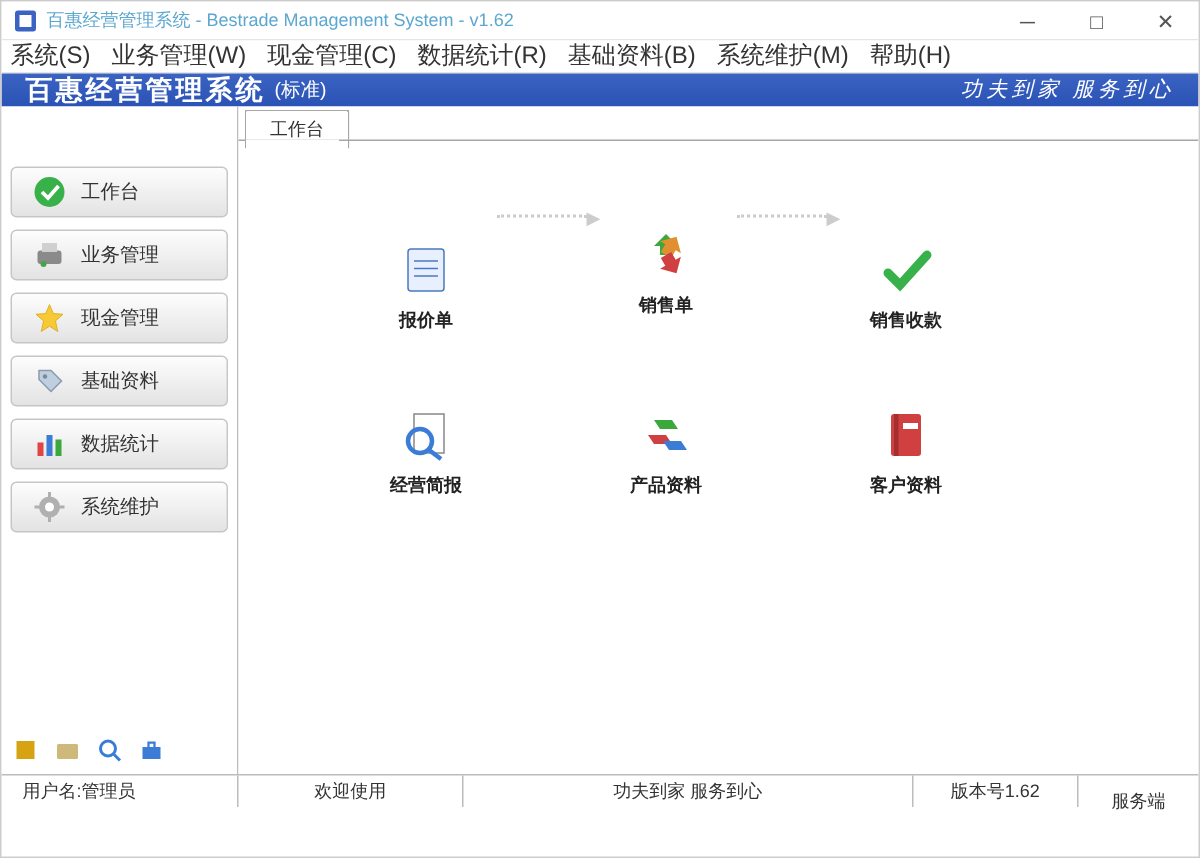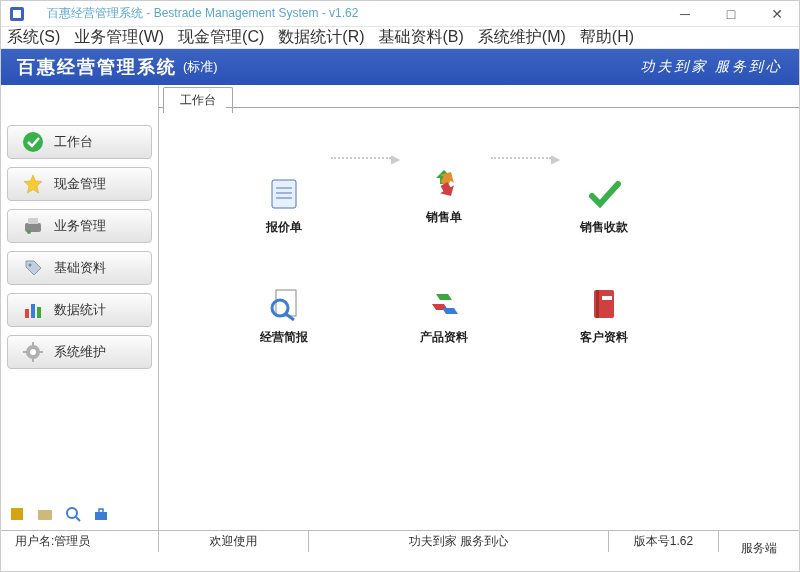--- a/index.html
+++ b/index.html
@@ -1,26 +1,26 @@
 <!DOCTYPE html>
 <html><head>
 <meta charset="utf-8">
 <style>
 * { box-sizing: border-box; margin: 0; padding: 0; }
 body { font-family: "Microsoft YaHei", "SimSun", sans-serif; font-size: 12px; background: #fff; width: 800px; height: 572px; overflow: hidden; border: 1px solid #ccc; }
-.titlebar { height: 26px; background: #fff; display: flex; align-items: center; padding: 0 8px; border-bottom: 1px solid #e5e5e5; gap: 16px; }
+.titlebar { height: 26px; background: #fff; display: flex; align-items: center; padding: 0 8px; border-bottom: 1px solid #e5e5e5; }
 .titlebar .app-icon { width: 16px; height: 16px; margin-right: 6px; }
 .titlebar .title { color: #5ba7d0; font-size: 12px; flex: 1; }
 .titlebar .win-controls { display: flex; gap: 18px; }
 .titlebar .win-btn { width: 28px; height: 20px; display: flex; align-items: center; justify-content: center; color: #555; font-size: 14px; cursor: pointer; }
 
 .menubar { height: 22px; background: #fff; display: flex; align-items: center; padding: 0 6px; gap: 14px; border-bottom: 1px solid #e5e5e5; }
 .menubar .menu-item { color: #333; font-size: 16px; cursor: pointer; }
 
-.banner { height: 36px; background: linear-gradient(#3a63c2,#2b52b5); display: flex; align-items: center; padding: 0 16px; color: #fff; }
+.banner { height: 22px; background: linear-gradient(#3a63c2,#2b52b5); display: flex; align-items: center; padding: 0 16px; color: #fff; }
 .banner .main-title { font-size: 18px; font-weight: bold; letter-spacing: 2px; }
 .banner .edition { font-size: 13px; margin-left: 6px; }
 .banner .slogan { margin-left: auto; font-size: 14px; font-style: italic; font-family: "KaiTi", serif; letter-spacing: 3px; }
 
 .body { display: flex; height: 445px; }
 .sidebar { width: 158px; background: #fff; border-right: 1px solid #bcbcbc; padding: 40px 6px 0 6px; display: flex; flex-direction: column; gap: 8px; position: relative; }
 .side-btn { height: 34px; border: 1px solid #c6c6c6; border-radius: 4px; background: linear-gradient(#fdfdfd,#e3e3e3); display: flex; align-items: center; padding-left: 14px; gap: 10px; cursor: pointer; font-size: 13px; color: #333; }
 .side-btn .icon { width: 22px; height: 22px; display: flex; align-items: center; justify-content: center; }
 
 .sidebar-bottom { position: absolute; bottom: 8px; left: 8px; display: flex; gap: 12px; }
@@ -90,34 +90,34 @@
           <svg width="22" height="22">
             <circle cx="11" cy="11" r="10" fill="#39b14a"></circle>
             <path d="M6 11 L10 15 L17 7" stroke="#fff" stroke-width="2.5" fill="none"></path>
           </svg>
         </span>
       <span>工作台</span>
     </div>
     <div class="side-btn">
       <span class="icon">
           <svg width="22" height="22">
-            <path d="M11 2 L13.5 8 L20 8.5 L15 13 L16.5 20 L11 16.5 L5.5 20 L7 13 L2 8.5 L8.5 8 Z" fill="#f7c934" stroke="#d6a312" stroke-width="0.5"></path>
-          </svg>
-        </span>
-      <span>现金管理</span>
-    </div>
-    <div class="side-btn">
-      <span class="icon">
-          <svg width="22" height="22">
             <rect x="3" y="8" width="16" height="9" rx="2" fill="#8a8a8a"></rect>
             <rect x="6" y="3" width="10" height="6" fill="#d0d0d0"></rect>
             <circle cx="7" cy="17" r="2" fill="#4aa24a"></circle>
           </svg>
         </span>
       <span>业务管理</span>
+    </div>
+    <div class="side-btn">
+      <span class="icon">
+          <svg width="22" height="22">
+            <path d="M11 2 L13.5 8 L20 8.5 L15 13 L16.5 20 L11 16.5 L5.5 20 L7 13 L2 8.5 L8.5 8 Z" fill="#f7c934" stroke="#d6a312" stroke-width="0.5"></path>
+          </svg>
+        </span>
+      <span>现金管理</span>
     </div>
     <div class="side-btn">
       <span class="icon">
           <svg width="22" height="22">
             <path d="M4 4 L12 4 L19 11 L12 18 L4 10 Z" fill="#bfcfe0" stroke="#8a9ab0"></path>
             <circle cx="8" cy="8" r="1.5" fill="#7a8a9a"></circle>
           </svg>
         </span>
       <span>基础资料</span>
     </div>

